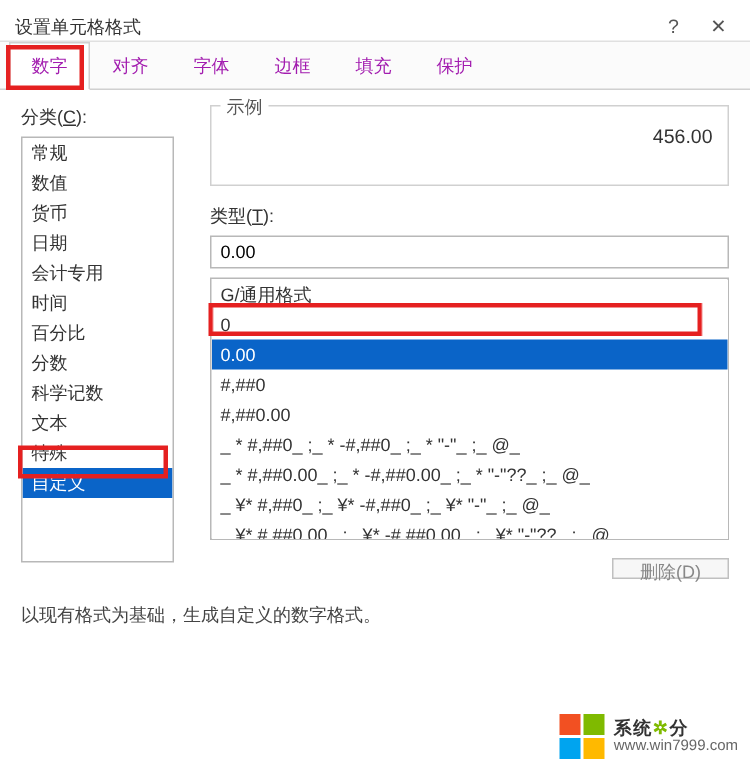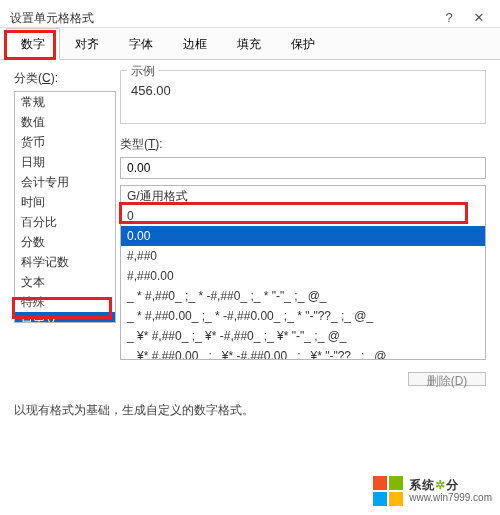--- a/index.html
+++ b/index.html
@@ -42,21 +42,21 @@
     border-bottom: 1px solid #d0d0d0;
     background: #fbfbfb;
     padding-left: 6px;
   }
   .tab {
     padding: 7px 14px 6px 14px;
     font-size: 12px;
     border: 1px solid transparent;
     border-bottom: none;
     position: relative;
-    color: #000000;
+    color: #a21caf;
     cursor: pointer;
   }
   .tab.active {
     background: #fff;
     border-color: #d0d0d0;
     border-bottom: 1px solid #fff;
     margin-bottom: -1px;
   }
   .hl-red-first {
     position: absolute;
@@ -67,38 +67,38 @@
     z-index: 20;
   }
 
   
   .body-area {
     padding: 10px 14px 10px 14px;
   }
 
   .cols {
     display: flex;
-    gap: 4px;
+    gap: 24px;
   }
   .left-col {
     width: 102px;
     flex: 0 0 102px;
   }
   .right-col {
     flex: 1;
     min-width: 0;
   }
 
   .section-label { margin-bottom: 4px; }
   .section-label u { text-decoration: underline; }
 
   
   .category-list {
     border: 1px solid #b8b8b8;
-    height: 232px;
+    height: 284px;
     background: #fff;
     overflow: hidden;
     position: relative;
   }
   .cat-item {
     padding: 2px 6px;
     line-height: 16px;
     cursor: pointer;
   }
   .cat-item.selected {
@@ -114,20 +114,21 @@
     z-index: 20;
   }
 
   
   .sample-group {
     border: 1px solid #d0d0d0;
     padding: 8px 10px 10px 10px;
     margin-bottom: 12px;
     position: relative;
     height:54px;
+    text-align:right;
   }
   .sample-label {
     position: absolute;
     top: -8px; left: 6px;
     background: #fff;
     padding: 0 4px;
     color: #555;
     font-size: 12px;
   }
   .sample-value {

